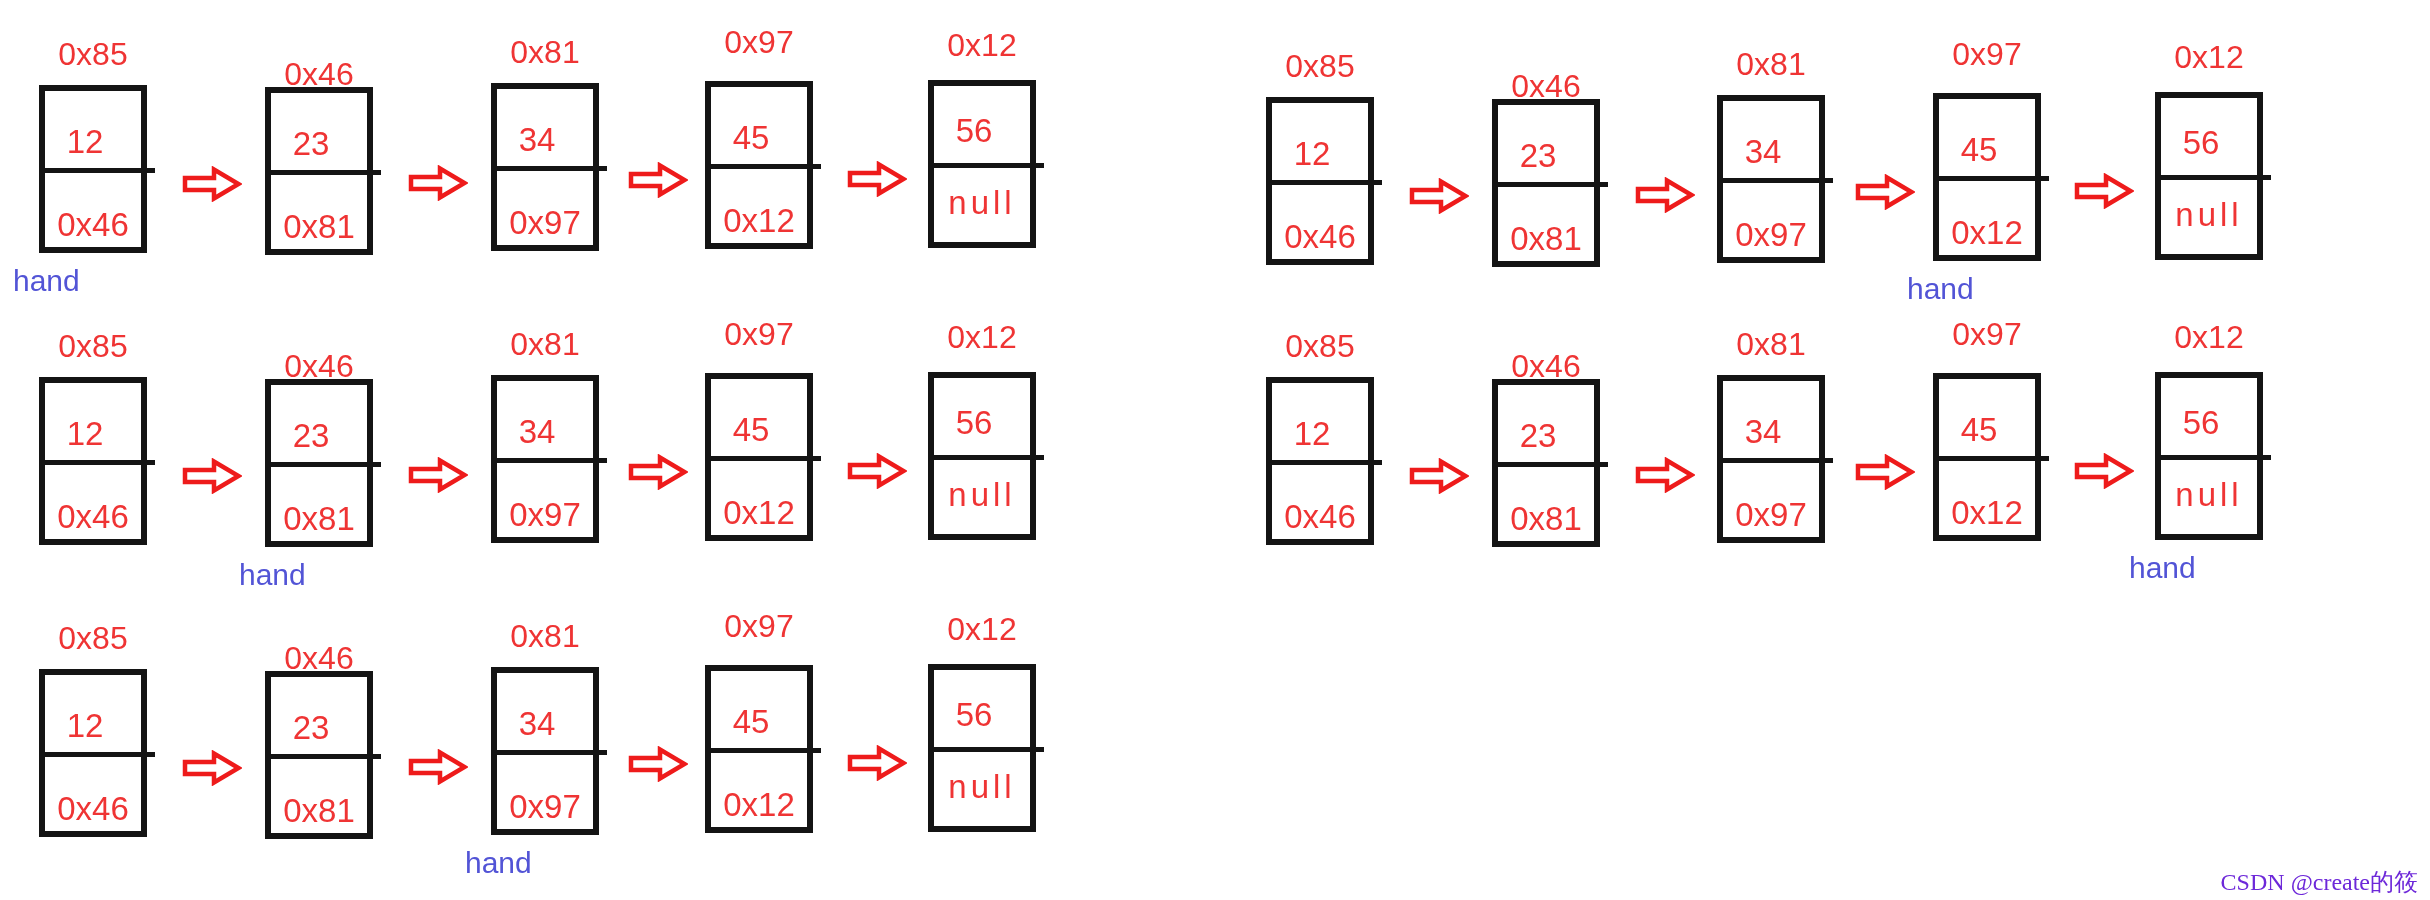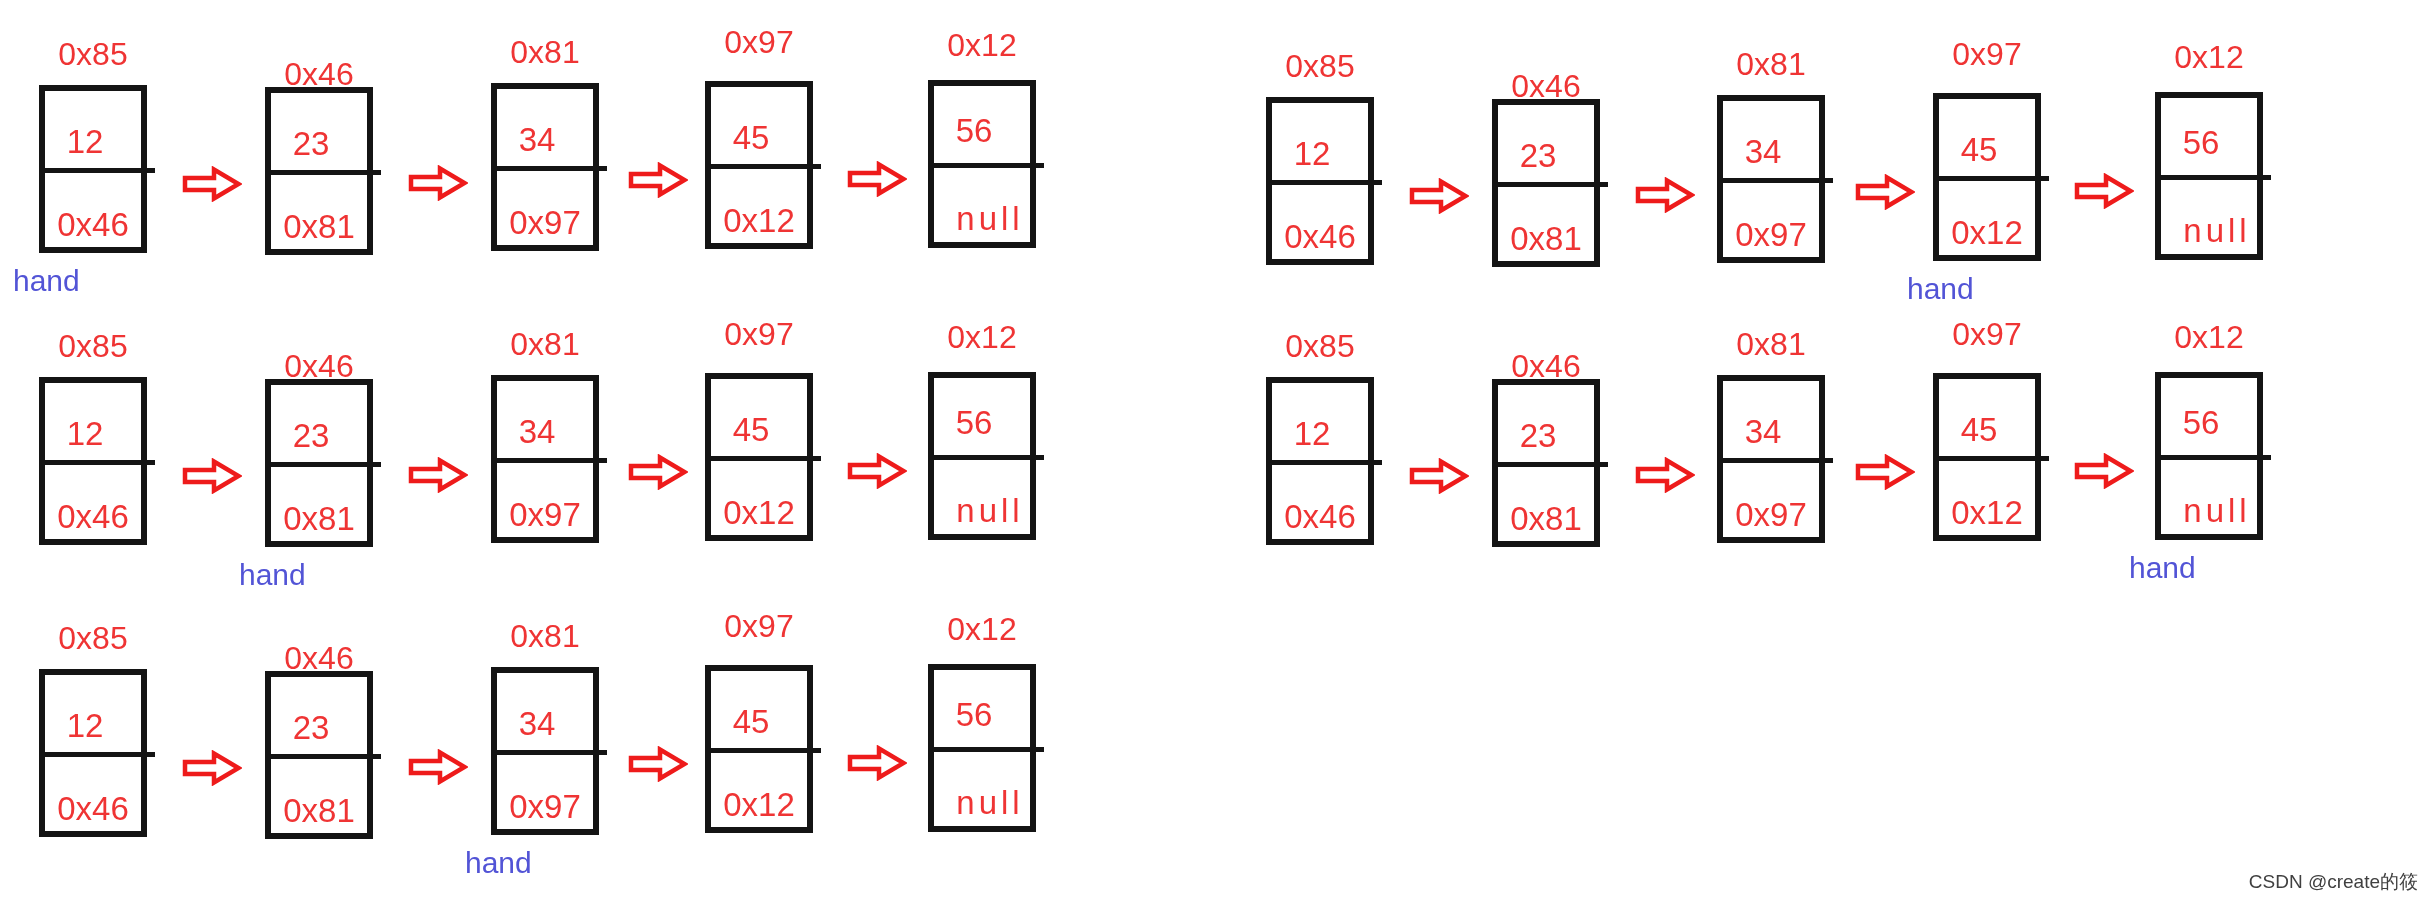--- a/index.html
+++ b/index.html
@@ -33,31 +33,31 @@
     position: absolute; left: 0; top: 40px; width: 108px;
     text-align: center; font-size: 33px; line-height: 33px;
     color: #ef3434; transform: translateX(-8px);
   }
   .nxt {
     position: absolute; left: 0; top: 123px; width: 108px;
     text-align: center; font-size: 33px; line-height: 33px;
     color: #ef3434;
   }
   .node.tail .val { top: 34px; }
-  .node.tail .nxt { top: 122px; letter-spacing: 4px; margin-left: 8px; }
+  .node.tail .nxt { top: 106px; letter-spacing: 4px; }
   .hand {
     position: absolute; left: -26px; top: 180px; width: 160px;
     font-size: 30px; line-height: 32px;
     color: #5254d6;
   }
   .arrow { position: absolute; width: 60px; height: 36px; }
   .watermark {
     position: absolute; right: 12px; bottom: 8px;
-    font-size: 19px; line-height: 20px;
-    color: #404040; white-space: nowrap;
+    font-size: 24px; line-height: 20px;
+    color: #6d28d9; white-space: nowrap; font-family: Liberation Serif, serif;
   }
 </style>
 </head>
 <body>
 
 <div id="canvas">
   <div class="watermark">CSDN @create的筱</div>
 <div class="diagram">
       <div class="node" style="left: 39px; top: 85px;">
         <div class="addr" style="top: -48px;">0x85</div>

